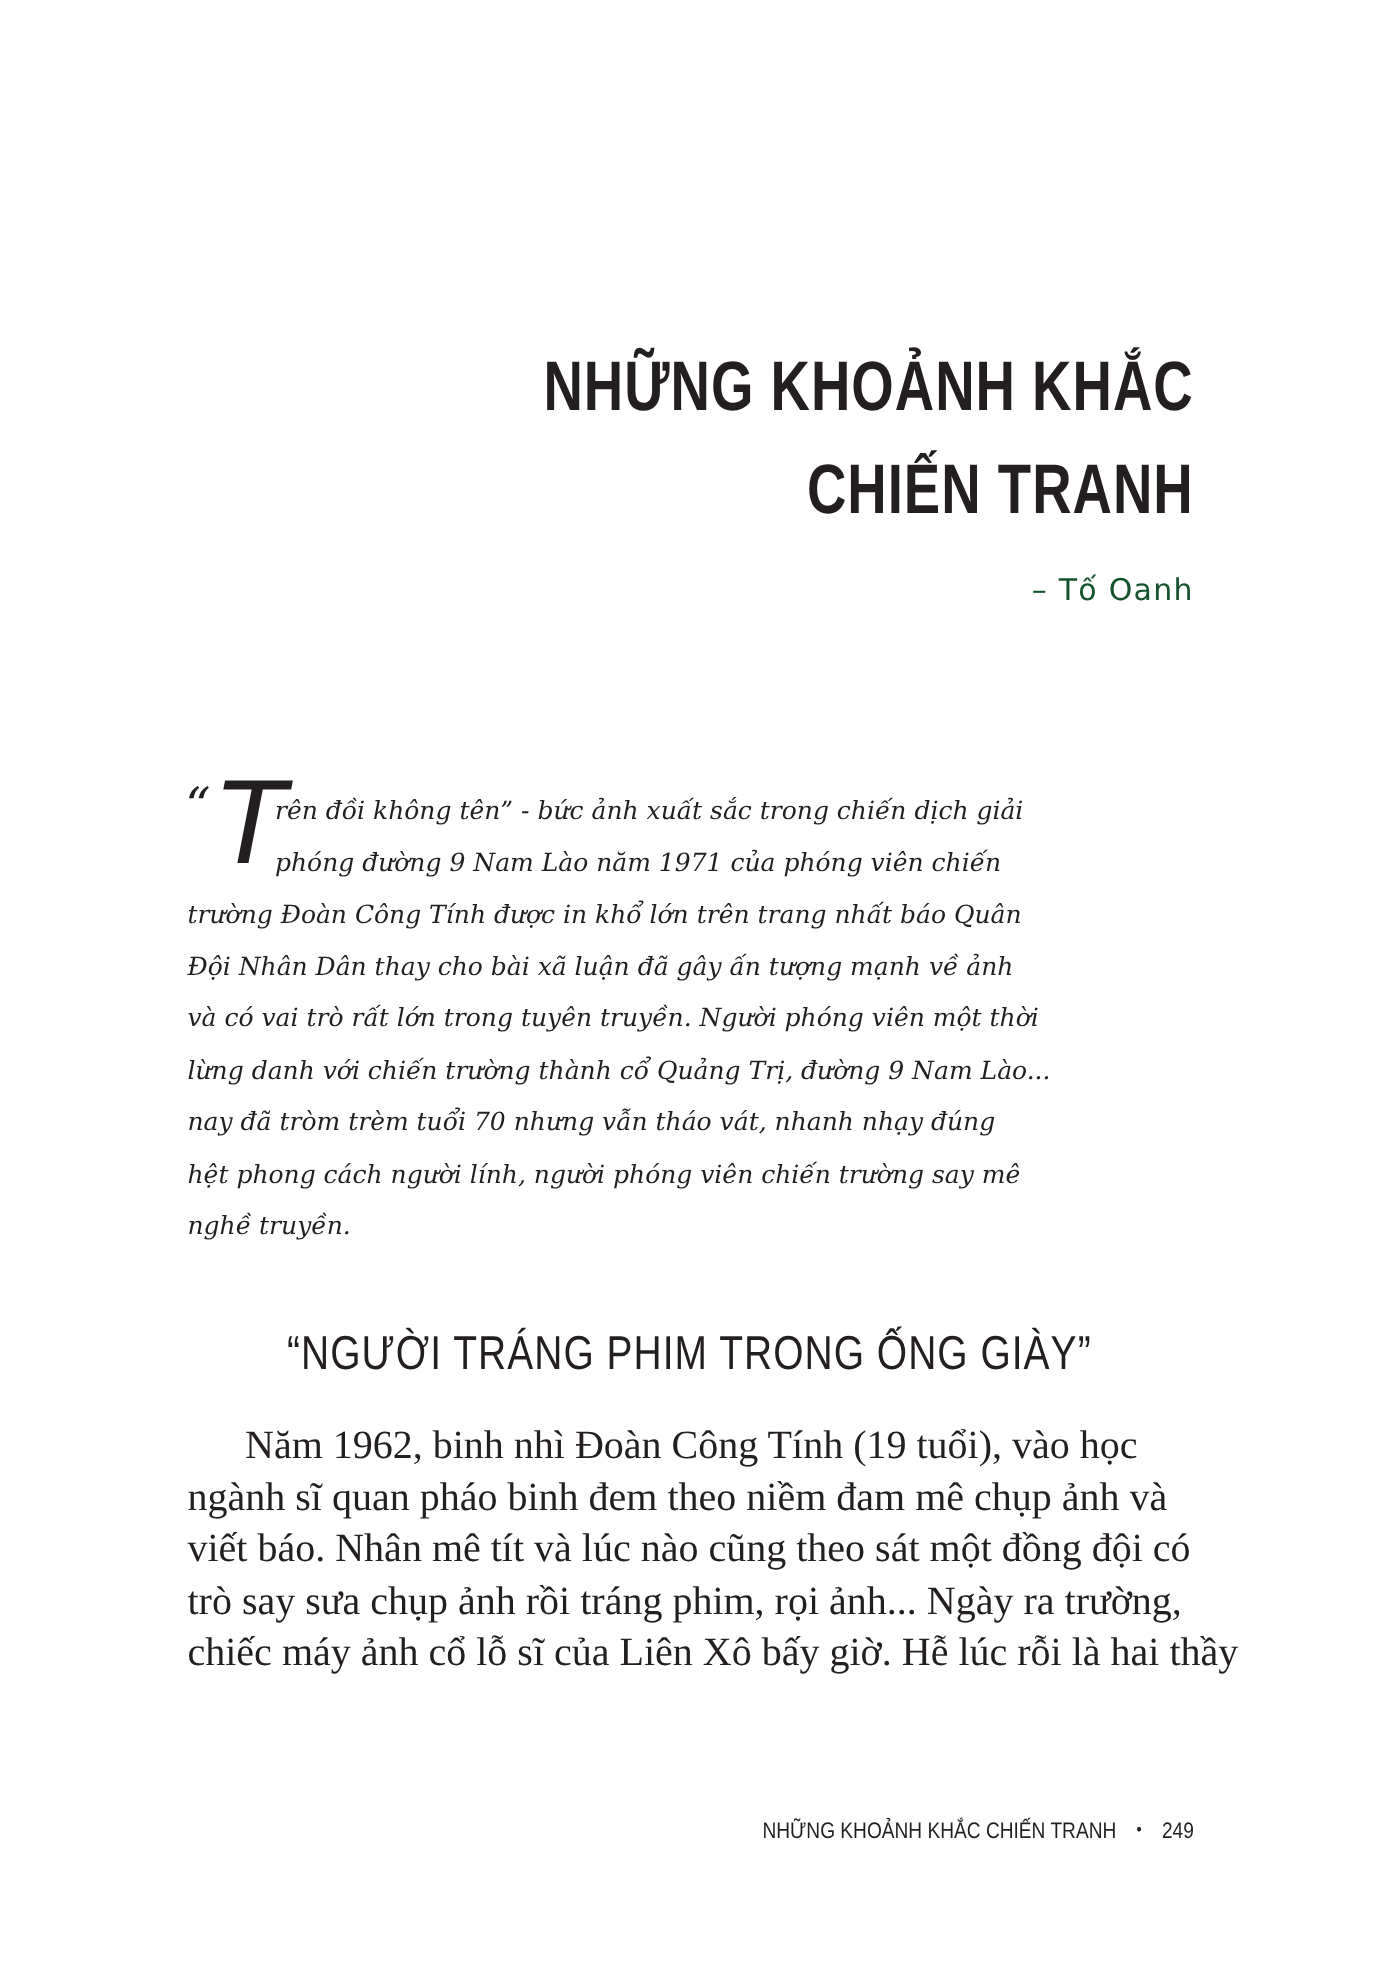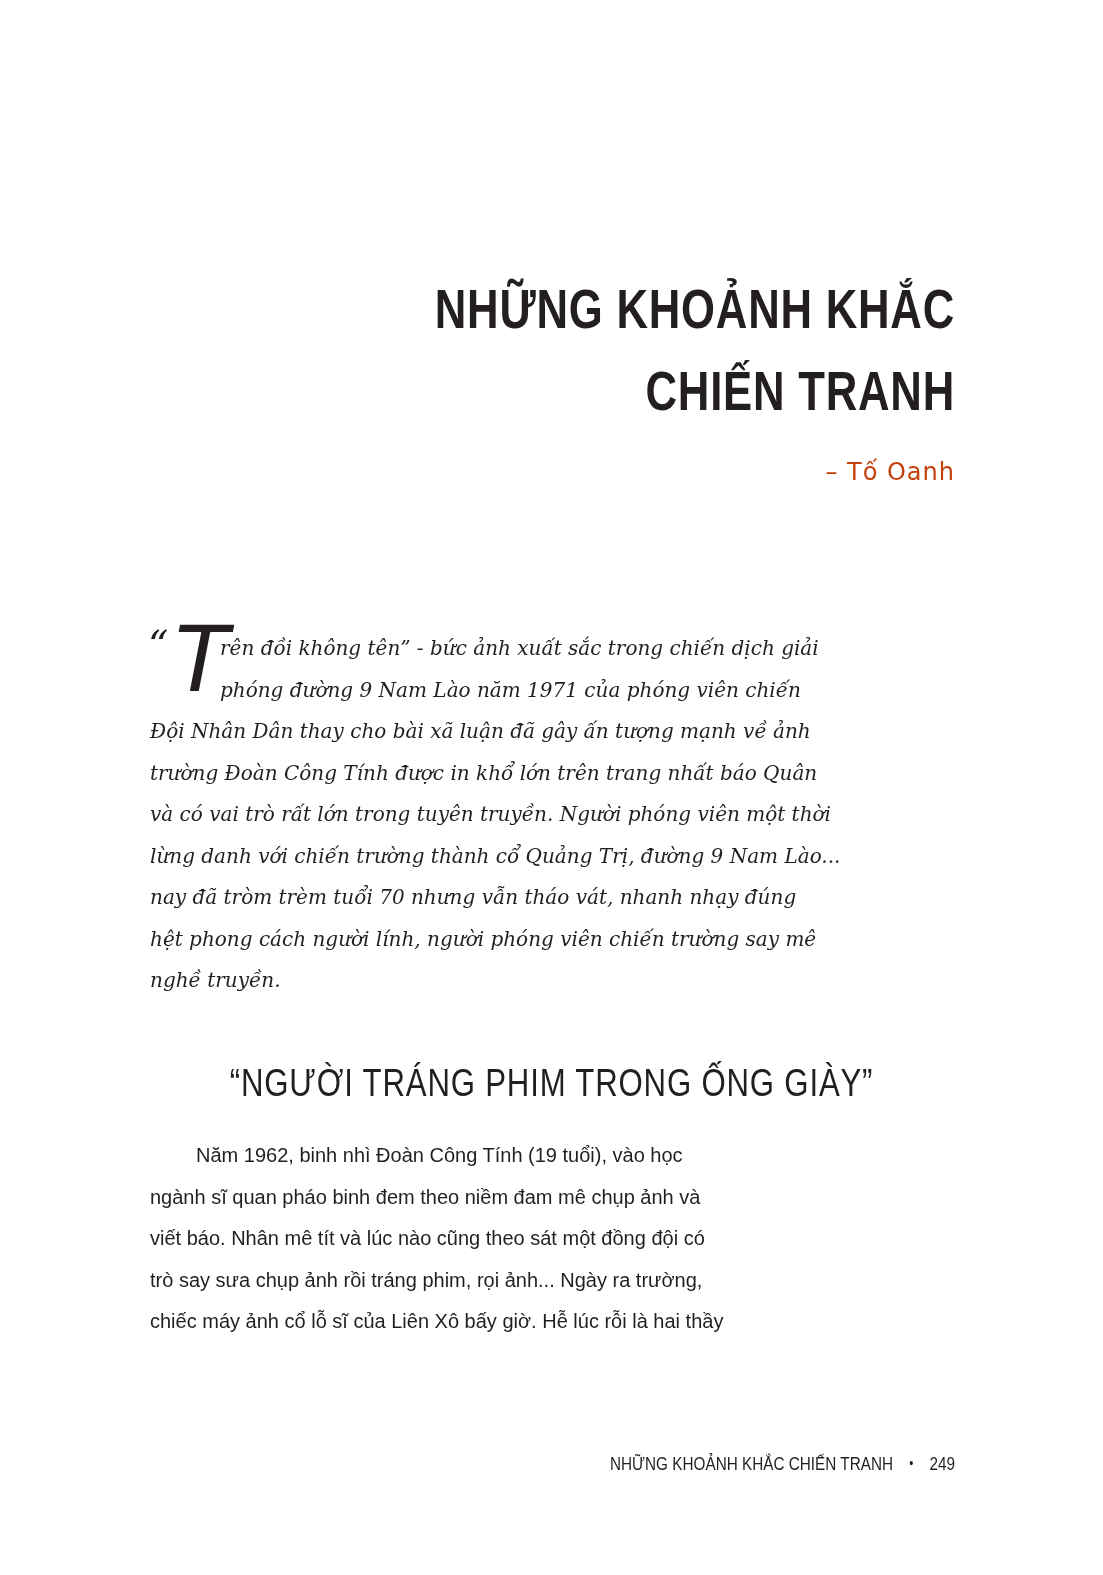--- a/index.html
+++ b/index.html
@@ -8,21 +8,21 @@
     position: absolute; right: 148px; top: 268px;
     font-family: "Liberation Sans", sans-serif; font-weight: bold;
     font-size: 56px; line-height: 82px; text-align: right;
     transform: scaleX(0.78); transform-origin: right top;
     letter-spacing: 1px; color: #231f20;
   }
   .title div { white-space: nowrap; }
   .author {
     position: absolute; right: 148px; top: 458px;
     font-family: "DejaVu Sans", sans-serif; font-size: 24px;
-    letter-spacing: 1px; color: #c2410c; white-space: nowrap;
+    letter-spacing: 1px; color: #14532d; white-space: nowrap;
   }
   .intro {
     position: absolute; left: 150px; top: 628px; width: 806px;
     font-family: "DejaVu Serif", serif; font-style: italic;
     font-size: 20px; line-height: 41.5px; color: #231f20;
   }
   .intro .line { white-space: nowrap; display: flex; justify-content: space-between; }
   .intro .indent { padding-left: 70px; }
   .dropcap-wrap {
     position: absolute; left: 148px; top: 622px; height: 100px; width: 70px;
@@ -36,21 +36,21 @@
     font-family: "Liberation Sans", sans-serif; font-style: italic; font-size: 96px; line-height: 100px; color: #231f20;
   }
   .section-heading {
     position: absolute; left: 0; width: 1103px; top: 1062px; text-align: center;
     font-family: "Liberation Sans", sans-serif; font-size: 38px;
     transform: scaleX(0.82); transform-origin: center top; color: #231f20;
     letter-spacing: 1px; white-space: nowrap;
   }
   .body-text {
     position: absolute; left: 150px; top: 1135px; width: 806px;
-    font-family: Liberation Sans, sans-serif; font-size: 20px; line-height: 41.5px;
+    font-family: Liberation Serif, serif; font-size: 32px; line-height: 41.5px;
     color: #231f20;
   }
   .body-text .line { white-space: nowrap; display: flex; justify-content: space-between; }
   .body-text .first { padding-left: 46px; }
   .footer {
     position: absolute; right: 148px; top: 1454px;
     font-family: "Liberation Sans", sans-serif; font-size: 18px; color: #231f20;
     white-space: nowrap; transform: scaleX(0.85); transform-origin: right top;
   }
   .footer .bullet { margin: 0 14px; font-size: 14px; vertical-align: 2px; }
@@ -66,22 +66,22 @@
 <div class="author">–  Tố Oanh</div>
 
 <div class="dropcap-wrap">
   <span class="dropcap-q">“</span>
   <span class="dropcap-t">T</span>
 </div>
 
 <div class="intro">
   <div class="line indent">rên đồi không tên” - bức ảnh xuất sắc trong chiến dịch giải</div>
   <div class="line indent">phóng đường 9 Nam Lào năm 1971 của phóng viên chiến</div>
+  <div class="line">trường Đoàn Công Tính được in khổ lớn trên trang nhất báo Quân</div>
   <div class="line">Đội Nhân Dân thay cho bài xã luận đã gây ấn tượng mạnh về ảnh</div>
-  <div class="line">trường Đoàn Công Tính được in khổ lớn trên trang nhất báo Quân</div>
   <div class="line">và có vai trò rất lớn trong tuyên truyền. Người phóng viên một thời</div>
   <div class="line">lừng danh với chiến trường thành cổ Quảng Trị, đường 9 Nam Lào...</div>
   <div class="line">nay đã tròm trèm tuổi 70 nhưng vẫn tháo vát, nhanh nhạy đúng</div>
   <div class="line">hệt phong cách người lính, người phóng viên chiến trường say mê</div>
   <div class="line">nghề truyền.</div>
 </div>
 
 <div class="section-heading">“NGƯỜI TRÁNG PHIM TRONG ỐNG GIÀY”</div>
 
 <div class="body-text">

